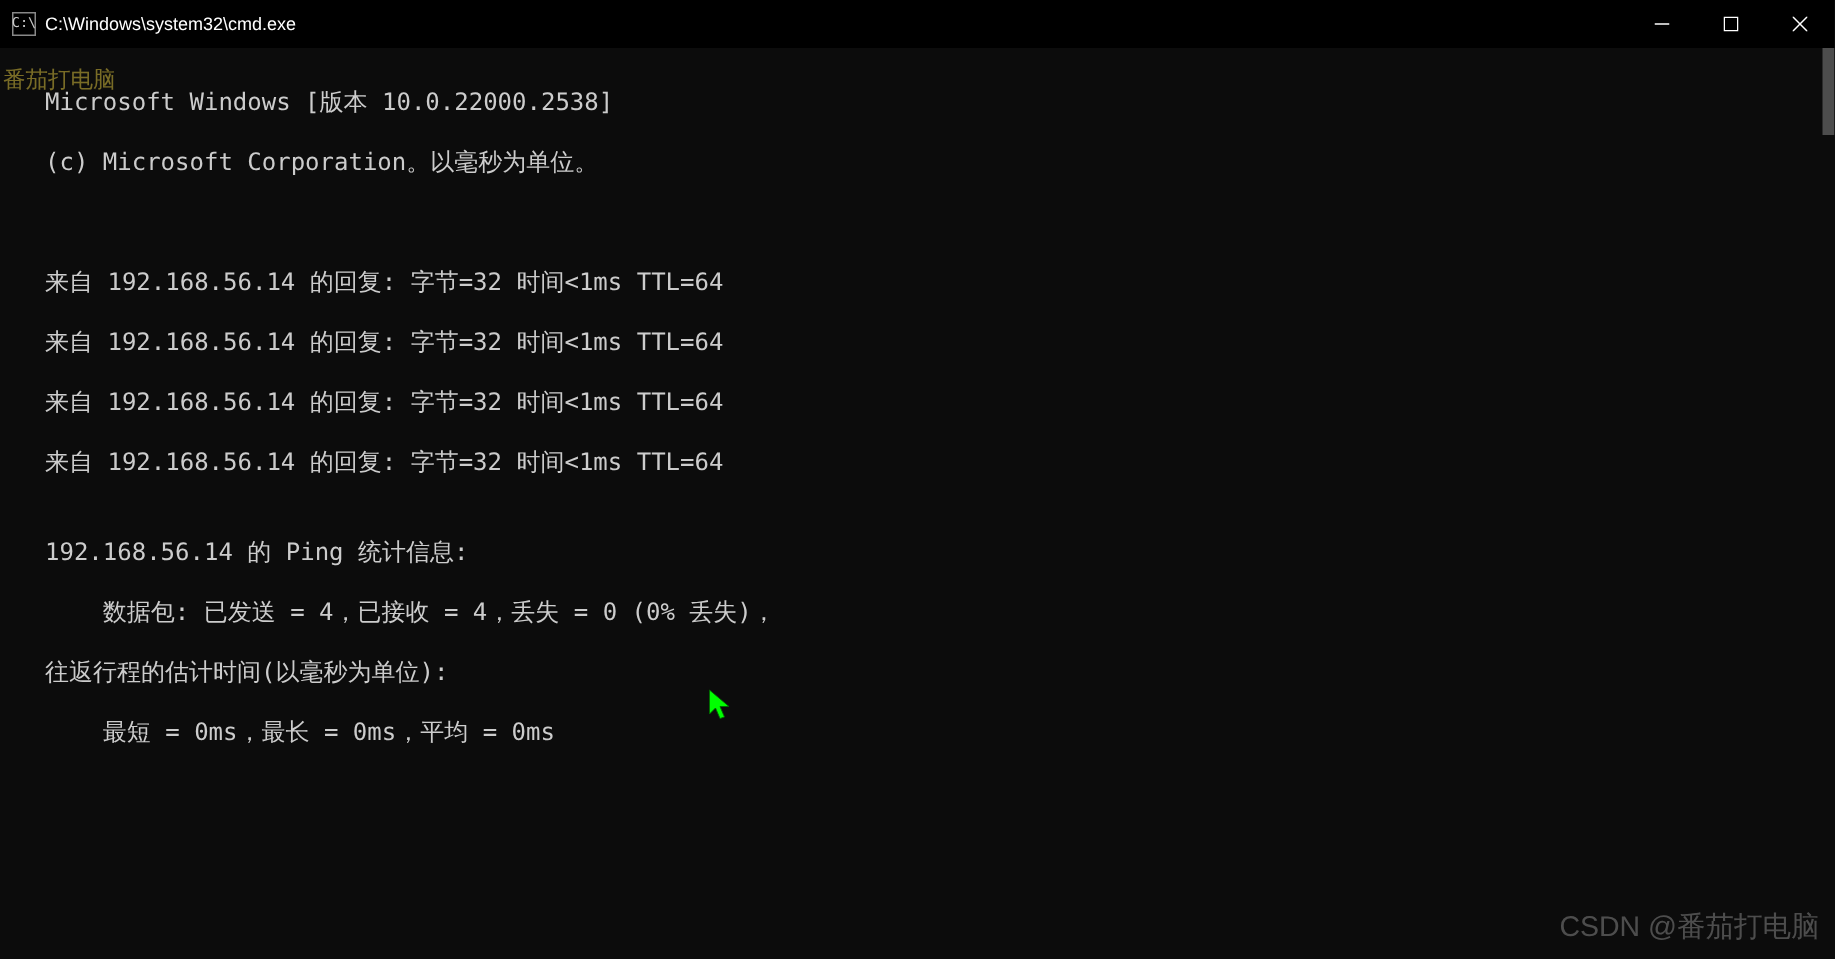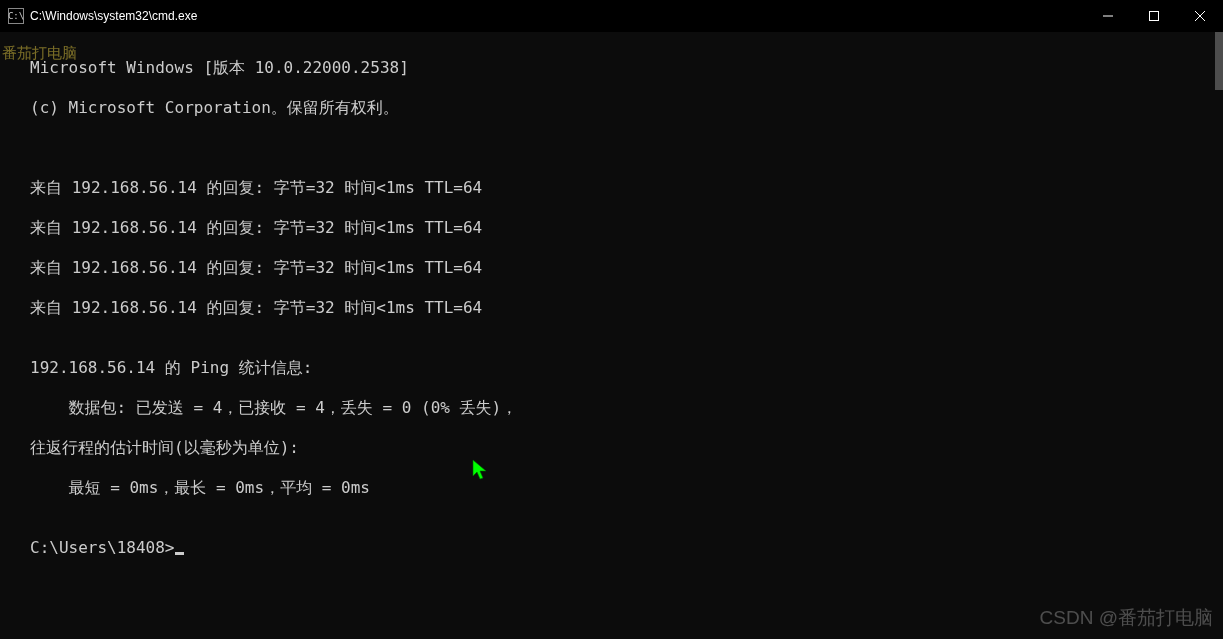--- a/index.html
+++ b/index.html
@@ -140,34 +140,33 @@
       <svg viewBox="0 0 10 10">
           <line x1="0" y1="0" x2="10" y2="10"></line>
           <line x1="10" y1="0" x2="0" y2="10"></line>
         </svg>
     </div>
   </div>
 </div>
 
 <div class="terminal">
 <div class="line">Microsoft Windows [版本 10.0.22000.2538]</div>
-<div class="line">(c) Microsoft Corporation。保留所有权利。</div>
+<div class="line">(c) Microsoft Corporation。以毫秒为单位。</div>
 <div class="line"></div>
 <div class="line"></div>
 <div class="line">来自 192.168.56.14 的回复: 字节=32 时间&lt;1ms TTL=64</div>
 <div class="line">来自 192.168.56.14 的回复: 字节=32 时间&lt;1ms TTL=64</div>
 <div class="line">来自 192.168.56.14 的回复: 字节=32 时间&lt;1ms TTL=64</div>
 <div class="line">来自 192.168.56.14 的回复: 字节=32 时间&lt;1ms TTL=64</div>
 <div class="line"></div>
 <div class="line">192.168.56.14 的 Ping 统计信息:</div>
 <div class="line">    数据包: 已发送 = 4，已接收 = 4，丢失 = 0 (0% 丢失)，</div>
 <div class="line">往返行程的估计时间(以毫秒为单位):</div>
 <div class="line">    最短 = 0ms，最长 = 0ms，平均 = 0ms</div>
 <div class="line"></div>
-<div class="line"><span>C:\Users\18408&gt;</span><span class="cursor"></span></div>
 </div>
 
 <div class="scrollbar">
   <div class="scroll-thumb"></div>
 </div>
 
 <div class="cursor-pointer">
   <svg viewBox="0 0 18 22">
     <path d="M1 1 L1 17 L5 13 L8 20 L11 19 L8 12 L14 12 Z" fill="#00ff00" stroke="#006600" stroke-width="0.6"></path>
   </svg>

